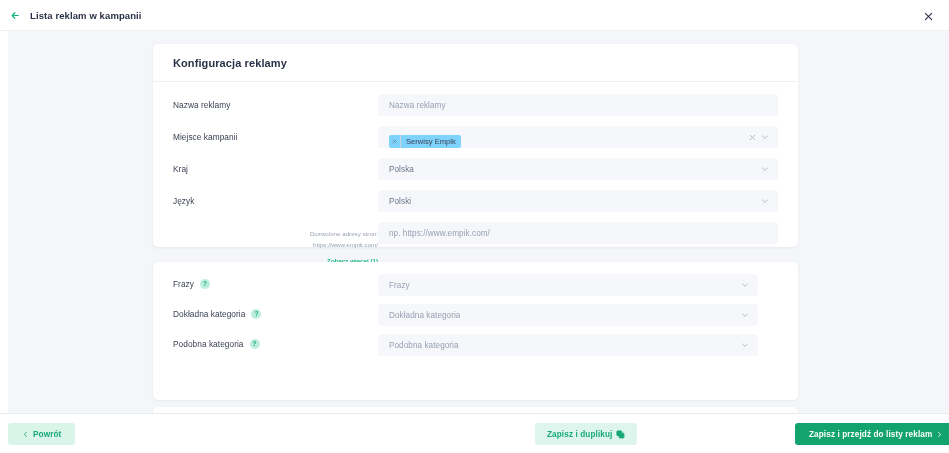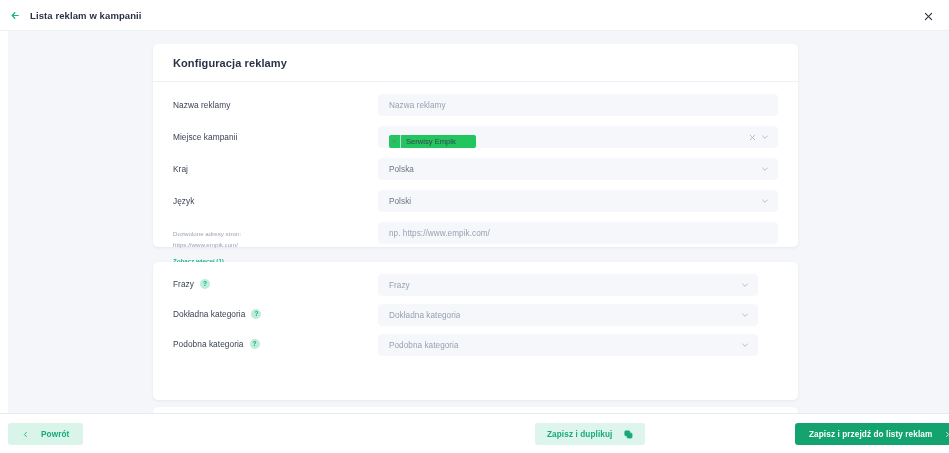--- a/index.html
+++ b/index.html
@@ -6,20 +6,21 @@
   html, body {
     width: 949px; height: 453px;
     font-family: "Liberation Sans", sans-serif;
     background: #ffffff;
     overflow: hidden;
   }
   .app {
     position: relative;
     width: 949px; height: 351px;
     background: #ffffff;
+    text-align: right;
   }
 
   
   .topbar {
     position: absolute; left: 0; top: 0;
     width: 949px; height: 31px;
     background: #ffffff;
     display: flex; align-items: center;
     border-bottom: 1px solid #eceff3;
   }
@@ -132,22 +133,22 @@
   }
   .clear-x {
     position: absolute; right: 22px; top: 50%;
     transform: translateY(-50%);
     width: 8px; height: 8px; color: #aeb6c6;
     display: flex; align-items: center; justify-content: center;
     cursor: pointer;
   }
   .chip {
     display: inline-flex; align-items: center;
-    height: 13px; background: #22c55e;
-    border-radius: 2px; padding: 0 20px 0 0; margin-top: 8px;
+    height: 13px; background: #7dd3fc;
+    border-radius: 2px; padding: 0 5px 0 0; margin-top: 8px;
   }
   .chip-x {
     width: 12px; height: 13px;
     display: flex; align-items: center; justify-content: center;
     color: #6d7689; font-size: 7px;
     border-right: 1px solid #ccd3dd;
     margin-right: 5px; cursor: pointer;
   }
   .chip-label { font-size: 7.6px; color: #3b4254; }
 
@@ -160,21 +161,21 @@
   .footer {
     position: absolute; left: 0; top: 413px;
     width: 949px; height: 40px;
     background: #ffffff;
     border-top: 1px solid #e7eaef;
   }
   .btn {
     position: absolute; top: 9px;
     height: 22px; border-radius: 3px;
     display: flex; align-items: center; justify-content: center;
-    gap: 12px; cursor: pointer; white-space: nowrap;
+    gap: 4px; cursor: pointer; white-space: nowrap;
     font-size: 8.2px; font-weight: bold; letter-spacing: 0.1px;
     border: none;
   }
   .btn-ghost { background: #d9f4e9; color: #16a97c; padding: 0 14px; }
   .btn-soft  { background: #ddf5ec; color: #17a97a; padding: 0 12px; }
   .btn-solid { background: #12a36f; color: #ffffff; padding: 0 14px; }
   #btn-back      { left: 8px; }
   #btn-duplicate { left: 535px; }
   #btn-next-ad   { left: 639px; }
   #btn-save-list { left: 795px; }

